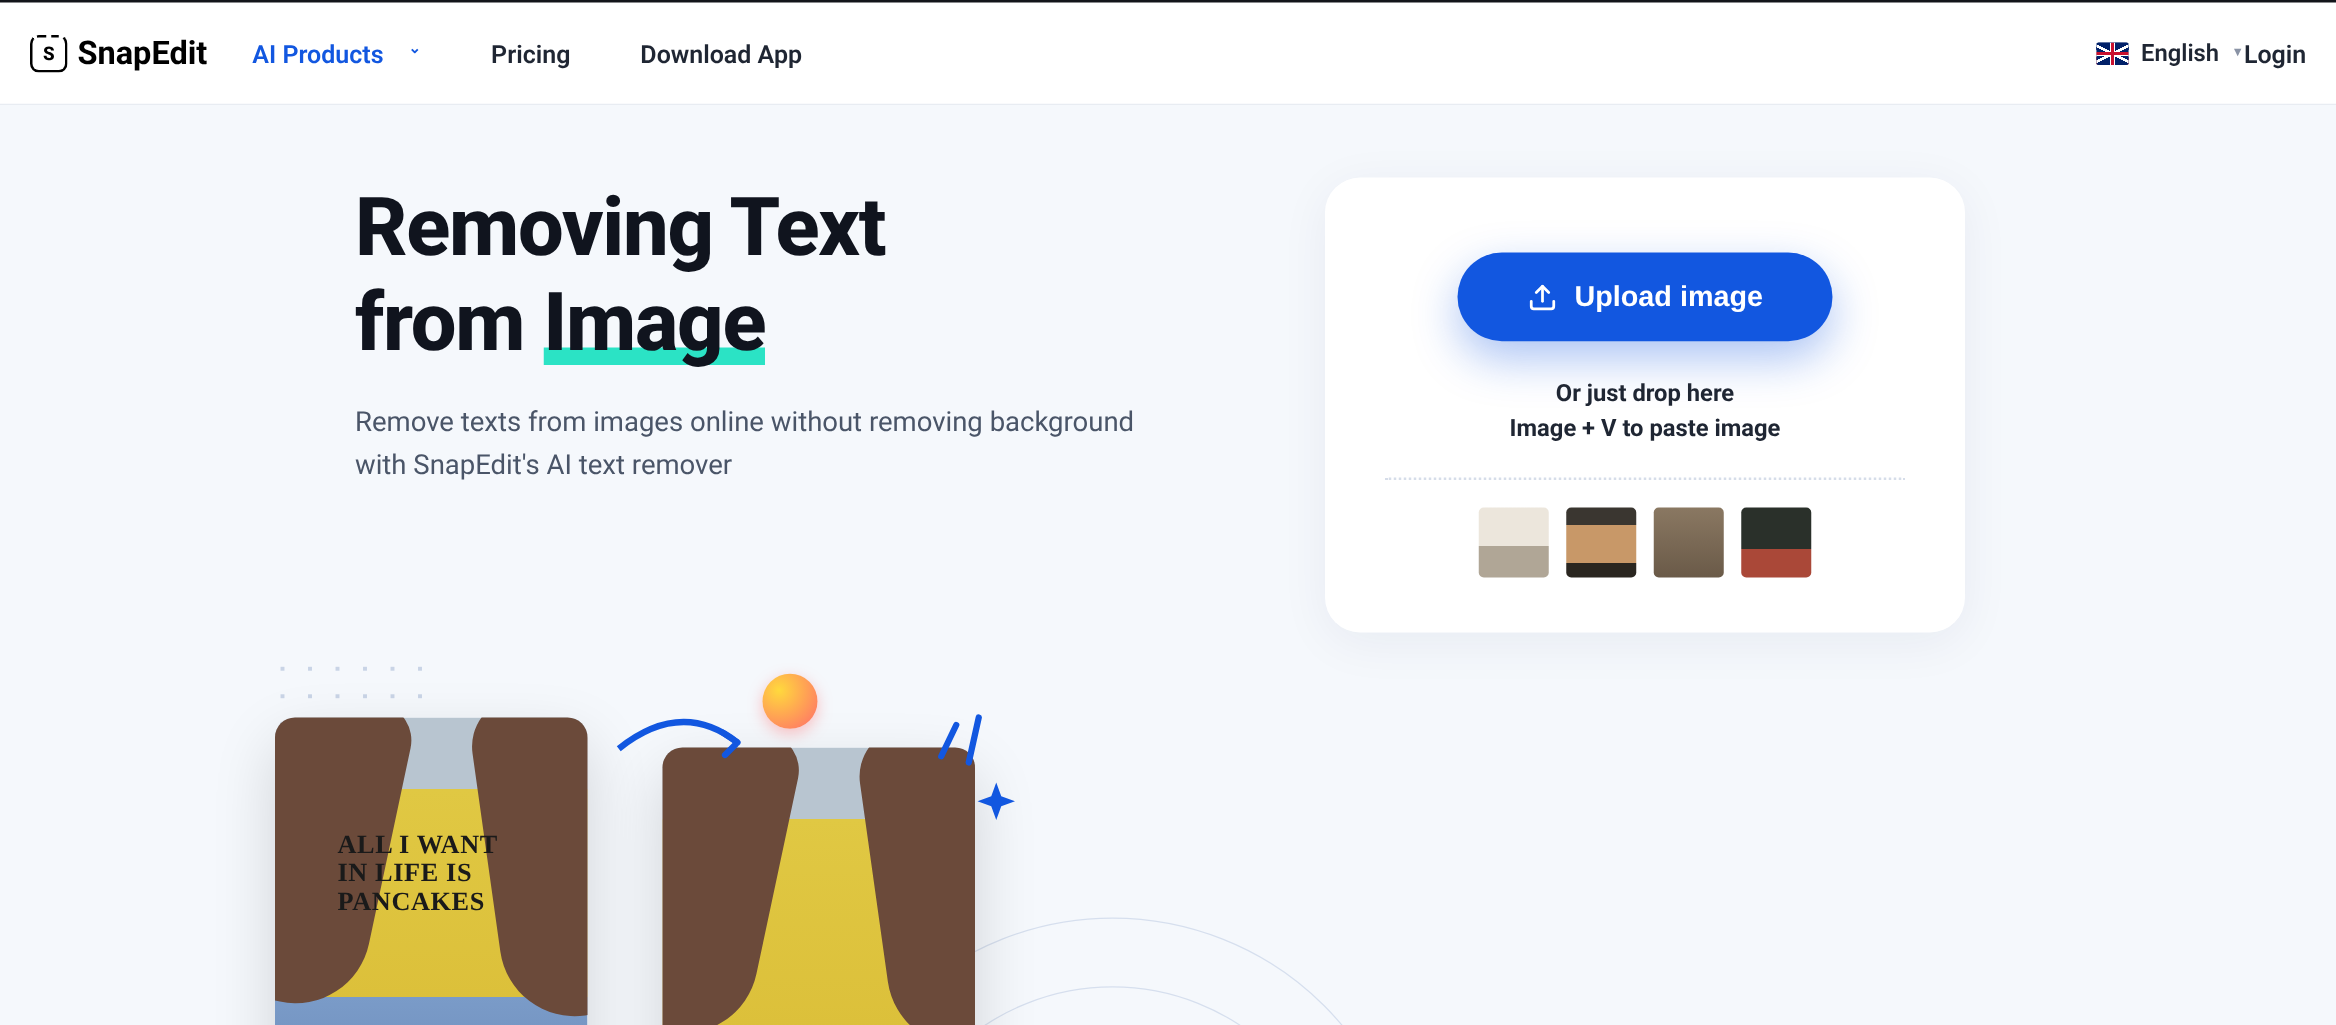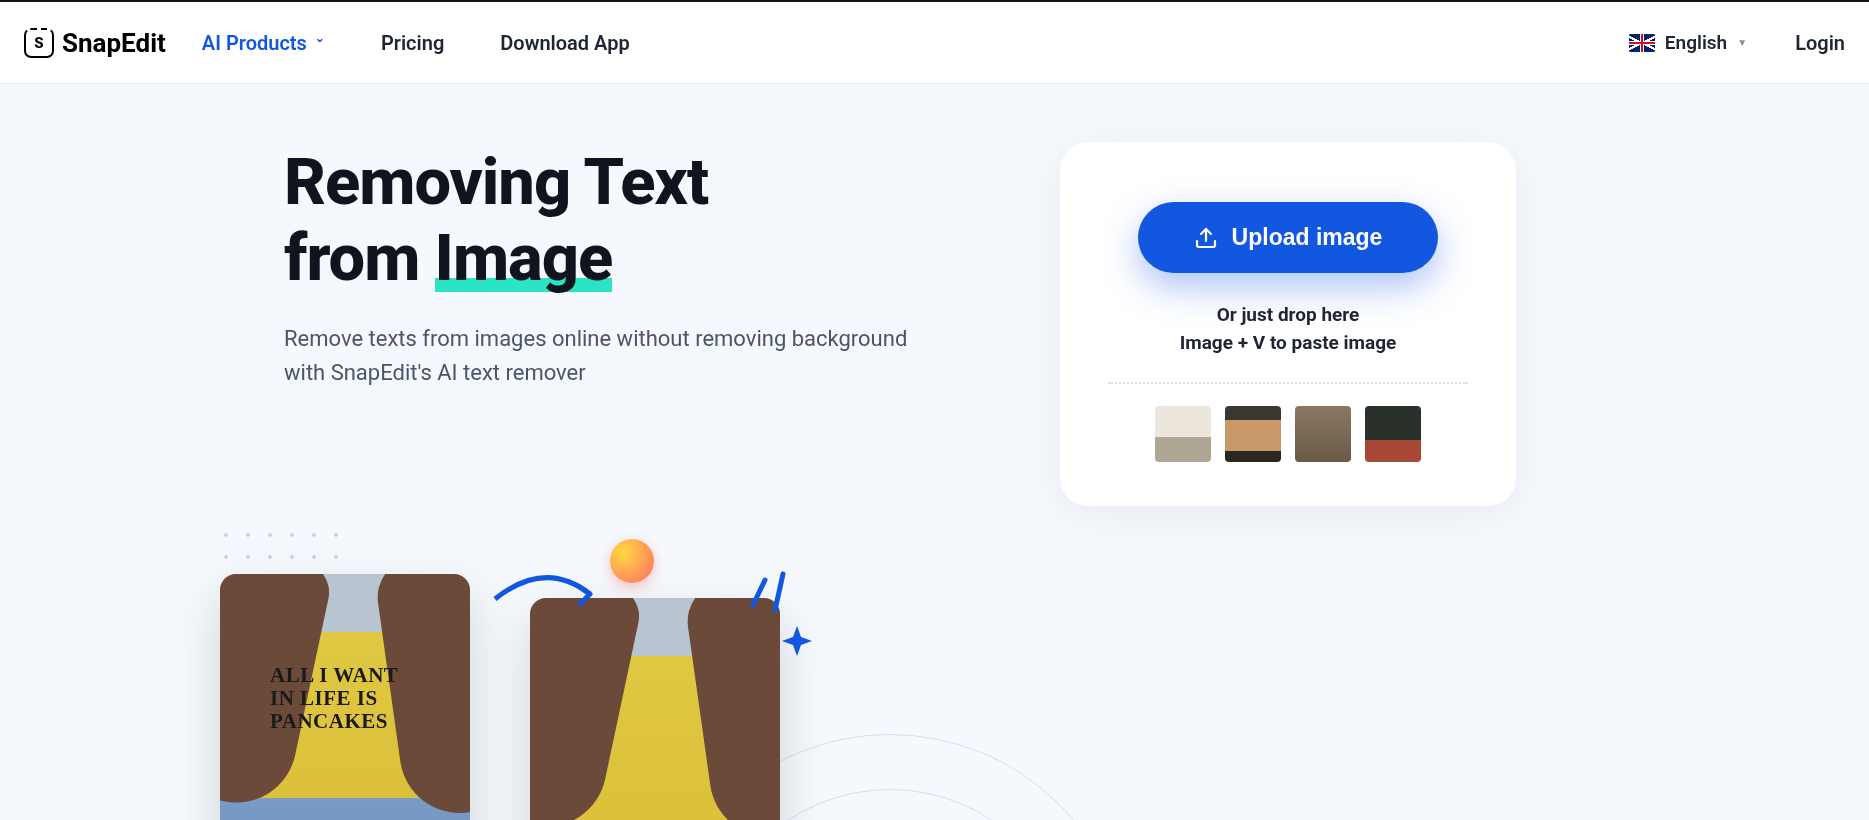--- a/index.html
+++ b/index.html
@@ -57,37 +57,36 @@
   flex: 1;
 }
 
 .nav-item {
   font-size: 20px;
   font-weight: 600;
   color: #1f2633;
   cursor: pointer;
   display: flex;
   align-items: flex-start;
-  gap: 8px;
+  gap: 20px;
 }
 
 .nav-item.active {
   color: #1257e0;
 }
 
 .chevron {
   font-size: 12px;
   color: #1257e0;
 }
 
 .lang {
   display: flex;
   align-items: center;
   gap: 10px;
-  margin-right: 48px;
   cursor: pointer;
 }
 
 .flag {
   width: 26px;
   height: 18px;
   background: linear-gradient(180deg, #012169 33%, #fff 33%, #fff 66%, #c8102e 66%);
   position: relative;
   border-radius: 2px;
   overflow: hidden;
@@ -314,21 +313,21 @@
   border: 1px solid #d6dfee;
   border-radius: 50%;
 }
 .rings .r1 { inset: 0; }
 .rings .r2 { inset: 55px; }
 
 .upload-card {
   position: absolute;
   left: 1060px;
   top: 58px;
-  width: 456px;
+  width: 512px;
   background: #fff;
   border-radius: 28px;
   padding: 60px 48px 44px;
   box-shadow: 0 8px 40px rgba(18,40,90,0.06);
   text-align: center;
 }
 
 .upload-btn {
   display: inline-flex;
   align-items: center;

